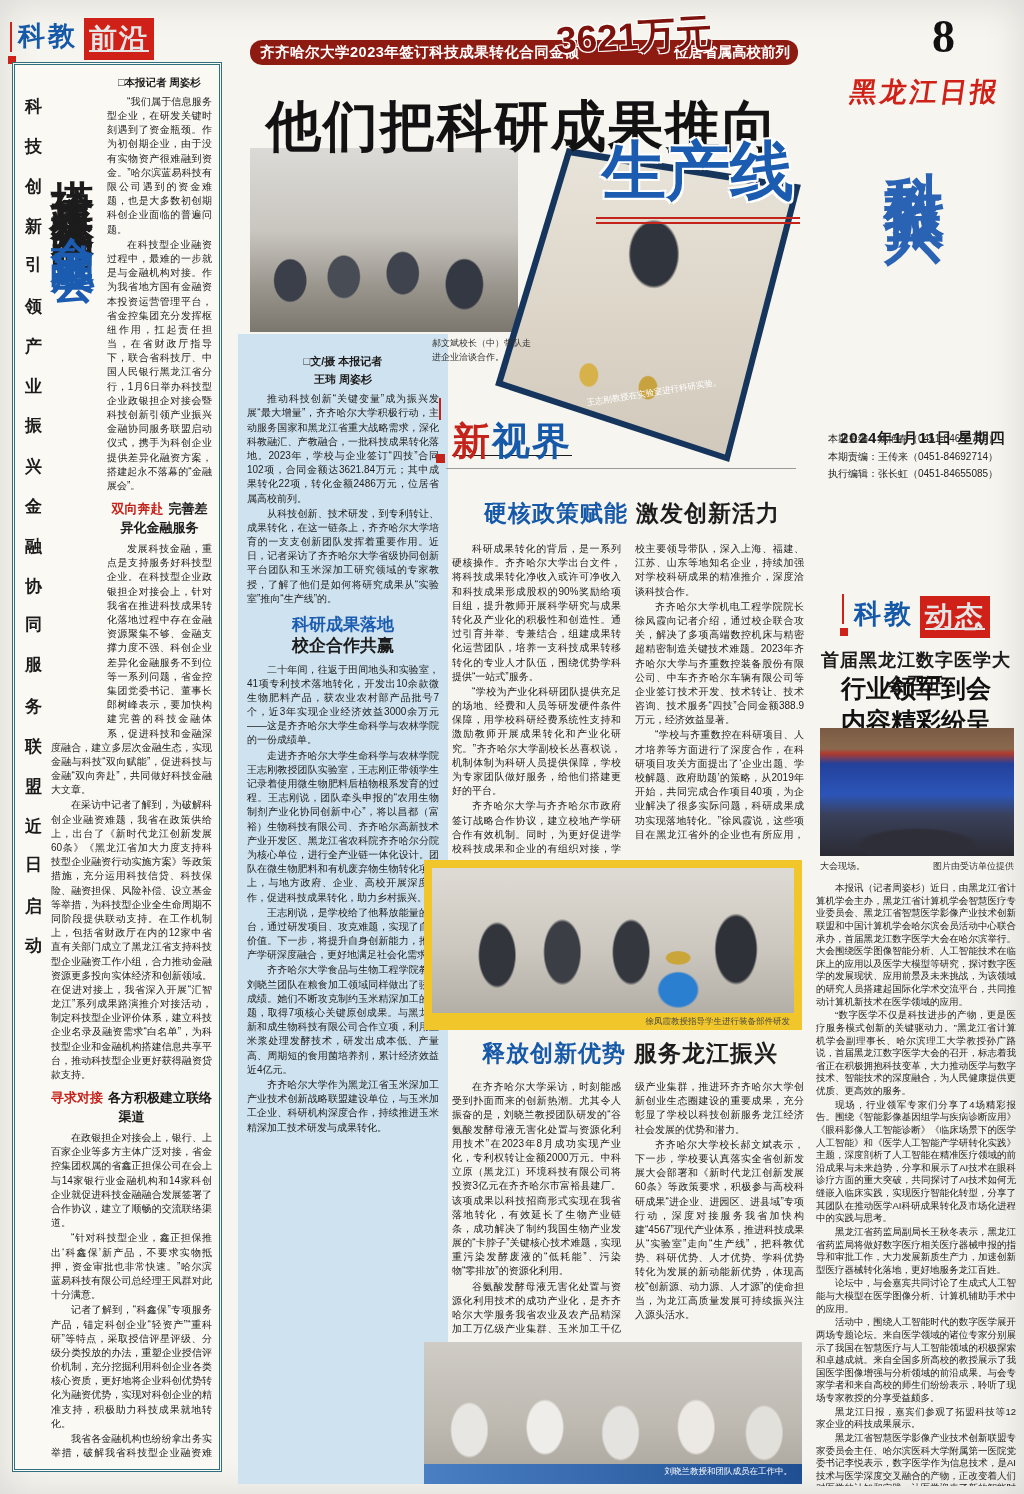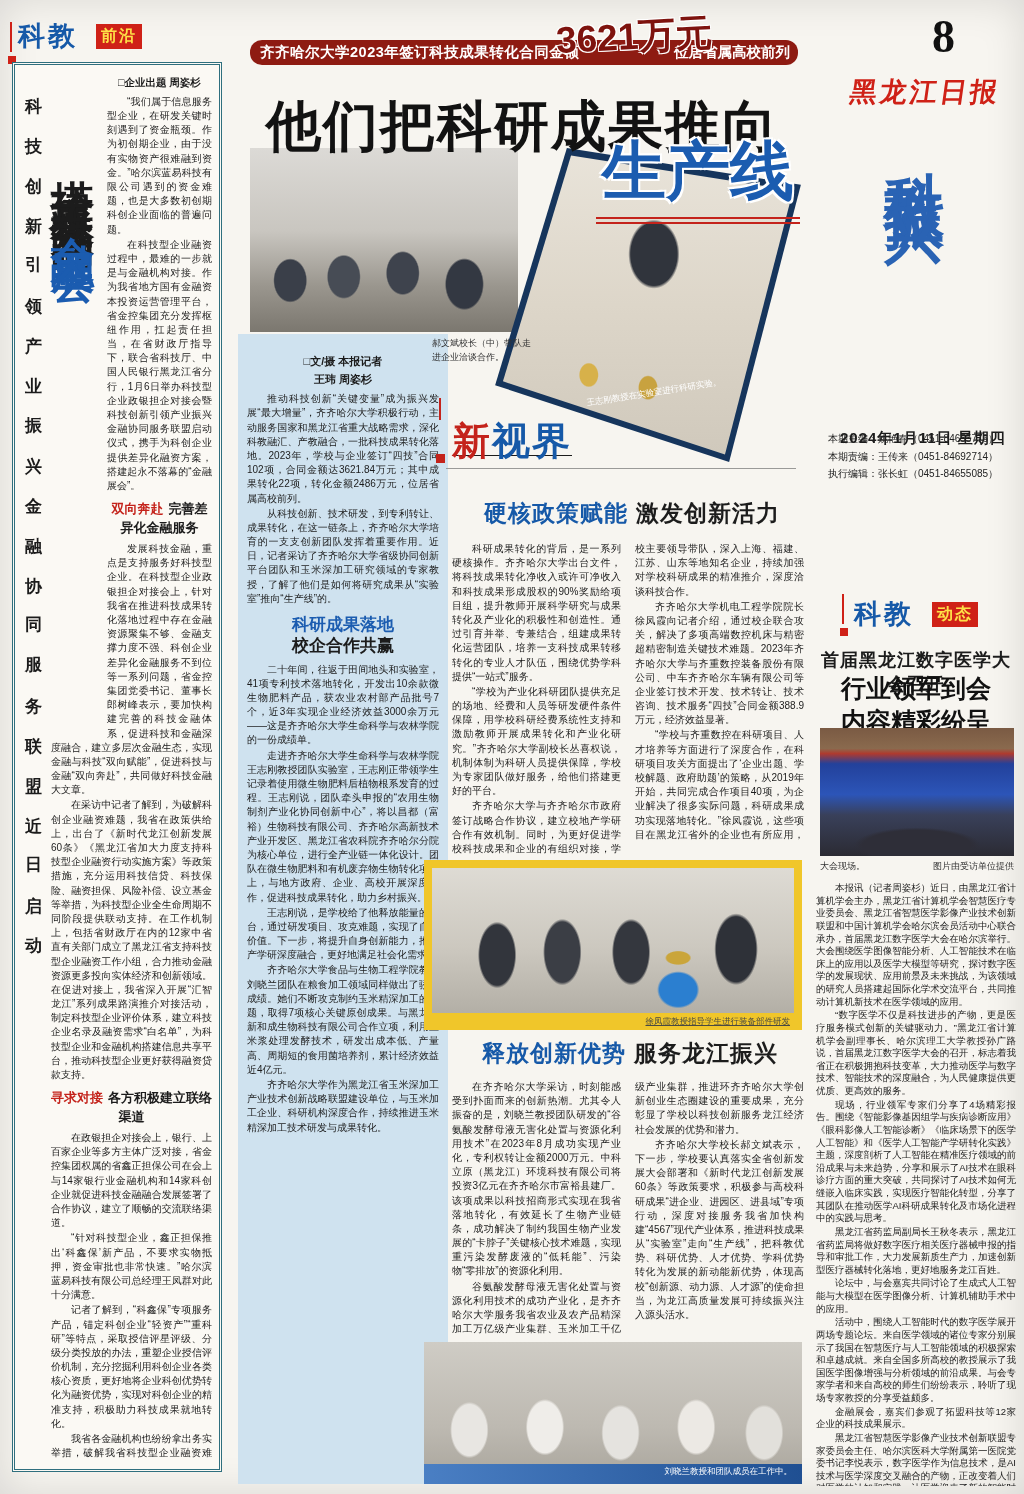--- a/index.html
+++ b/index.html
@@ -1,23 +1,23 @@
 <!DOCTYPE html>
 <html><head>
 <meta charset="utf-8">
 <style>
   html,body{margin:0;padding:0;background:#8f8d89;}
   .page{position:relative;width:1024px;height:1494px;background:#f7f5f0;overflow:hidden;
         font-family:"Liberation Sans","DejaVu Sans",sans-serif;color:#1c1c1c;
         box-shadow:inset 0 0 40px rgba(0,0,0,.12);}
   .p{margin:0 0 1px;text-indent:2em;text-align:justify;}
   
-  .sec-tag{position:absolute;display:flex;align-items:center;gap:18px;font-weight:bold;}
+  .sec-tag{position:absolute;display:flex;align-items:flex-start;gap:6px;font-weight:bold;}
   .sec-tag .t1{color:#1659a8;font-size:27px;letter-spacing:3px;}
-  .sec-tag .t2{background:#cf2117;color:#fde047;font-size:16px;padding:2px 5px;letter-spacing:2px;}
+  .sec-tag .t2{background:#cf2117;color:#e5e5e5;font-size:28px;padding:2px 5px;letter-spacing:2px;text-decoration:underline;}
   .tag-vline{position:absolute;width:2px;height:30px;background:#cf2117;}
   .tag-square{position:absolute;width:8px;height:8px;background:#cf2117;}
   
   #left-box{position:absolute;left:12px;top:62px;width:210px;height:1410px;border:3px double #2f6f7e;
             background:#fbf9f4;box-sizing:border-box;padding:8px 7px 8px 36px;overflow:hidden;}
   #left-kicker{position:absolute;left:7px;top:18px;height:1370px;writing-mode:vertical-rl;
                font-weight:bold;font-size:17px;letter-spacing:40px;color:#1b1b1b;}
   #left-headline{position:absolute;left:36px;top:80px;writing-mode:vertical-rl;line-height:1;
                  font-weight:900;font-size:44px;letter-spacing:8px;}
   #left-headline .blue{color:#1b5cb0;}
@@ -75,21 +75,21 @@
           padding:8px 8px 17px;z-index:2;}
   #photo3 .inner{width:100%;height:100%;
           background:
             radial-gradient(ellipse 30px 52px at 18% 60%,#32353c 0 58%,transparent 64%),
             radial-gradient(ellipse 30px 52px at 36% 58%,#3b3e45 0 58%,transparent 64%),
             radial-gradient(ellipse 30px 52px at 55% 58%,#34373e 0 58%,transparent 64%),
             radial-gradient(ellipse 34px 56px at 84% 56%,#2e3138 0 58%,transparent 64%),
             radial-gradient(ellipse 34px 30px at 68% 84%,#2b7fd0 0 55%,transparent 62%),
             radial-gradient(ellipse 22px 12px at 68% 62%,#caa53a 0 52%,transparent 60%),
             linear-gradient(180deg,#dedbd4 0%,#ccc8bf 55%,#b3afa6 100%);}
-  #photo3-caption{position:absolute;right:12px;bottom:2px;font-size:8.5px;color:#4a4a42;text-decoration:underline;}
+  #photo3-caption{position:absolute;right:12px;bottom:2px;font-size:8.5px;color:#4a4a42;}
   #photo4{left:424px;top:1342px;width:378px;height:142px;z-index:2;
           background:
             radial-gradient(ellipse 30px 44px at 12% 62%,#e8e6e2 0 58%,transparent 64%),
             radial-gradient(ellipse 30px 44px at 32% 60%,#efede9 0 58%,transparent 64%),
             radial-gradient(ellipse 30px 44px at 52% 64%,#e5e3df 0 58%,transparent 64%),
             radial-gradient(ellipse 30px 44px at 72% 60%,#ece9e4 0 58%,transparent 64%),
             radial-gradient(ellipse 30px 44px at 90% 64%,#e2e0db 0 58%,transparent 64%),
             linear-gradient(180deg,#cfccc5 0%,#bdb9b1 60%,#a8a49b 100%);}
   #photo4 .band{position:absolute;left:0;right:0;bottom:0;height:20px;
           background:linear-gradient(90deg,#4a7fc4,#1f4f92);color:#fff;font-size:8.5px;
@@ -130,21 +130,21 @@
     <span class="t2">前沿</span>
   </div>
 
   <div id="left-box">
     <div id="left-kicker">科技创新引领产业振兴金融协同服务联盟近日启动</div>
     <div id="left-headline">
       <span>搭建永不落幕的</span><span class="blue">金融展会</span>
     </div>
     <div id="left-flow">
       <div class="hl-spacer"></div>
-      <p class="byline">□企业出题 周姿杉</p>
+      <p class="byline">□本报记者 周姿杉</p>
       <p class="p">“我们属于信息服务型企业，在研发关键时刻遇到了资金瓶颈。作为初创期企业，由于没有实物资产很难融到资金。”哈尔滨蓝易科技有限公司遇到的资金难题，也是大多数初创期科创企业面临的普遍问题。</p>
       <p class="p">在科技型企业融资过程中，最难的一步就是与金融机构对接。作为我省地方国有金融资本投资运营管理平台，省金控集团充分发挥枢纽作用，扛起责任担当，在省财政厅指导下，联合省科技厅、中国人民银行黑龙江省分行，1月6日举办科技型企业政银担企对接会暨科技创新引领产业振兴金融协同服务联盟启动仪式，携手为科创企业提供差异化融资方案，搭建起永不落幕的“金融展会”。</p>
       <p class="subhead"><span class="lead-red">双向奔赴</span><span>完善差异化金融服务</span></p>
       <p class="p">发展科技金融，重点是支持服务好科技型企业。在科技型企业政银担企对接会上，针对我省在推进科技成果转化落地过程中存在金融资源聚集不够、金融支撑力度不强、科创企业差异化金融服务不到位等一系列问题，省金控集团党委书记、董事长郎树峰表示，要加快构建完善的科技金融体系，促进科技和金融深度融合，建立多层次金融生态，实现金融与科技“双向赋能”，促进科技与金融“双向奔赴”，共同做好科技金融大文章。</p>
       <p class="p">在采访中记者了解到，为破解科创企业融资难题，我省在政策供给上，出台了《新时代龙江创新发展60条》《黑龙江省加大力度支持科技型企业融资行动实施方案》等政策措施，充分运用科技信贷、科技保险、融资担保、风险补偿、设立基金等举措，为科技型企业全生命周期不同阶段提供联动支持。在工作机制上，包括省财政厅在内的12家中省直有关部门成立了黑龙江省支持科技型企业融资工作小组，合力推动金融资源更多投向实体经济和创新领域。在促进对接上，我省深入开展“汇智龙江”系列成果路演推介对接活动，制定科技型企业评价体系，建立科技企业名录及融资需求“白名单”，为科技型企业和金融机构搭建信息共享平台，推动科技型企业更好获得融资贷款支持。</p>
       <p class="subhead"><span class="lead-red">寻求对接</span><span>各方积极建立联络渠道</span></p>
       <p class="p">在政银担企对接会上，银行、上百家企业等多方主体广泛对接，省金控集团权属的省鑫正担保公司在会上与14家银行业金融机构和14家科创企业就促进科技金融融合发展签署了合作协议，建立了顺畅的交流联络渠道。</p>
       <p class="p">“针对科技型企业，鑫正担保推出‘科鑫保’新产品，不要求实物抵押，资金审批也非常快速。”哈尔滨蓝易科技有限公司总经理王凤群对此十分满意。</p>
       <p class="p">记者了解到，“科鑫保”专项服务产品，锚定科创企业“轻资产”“重科研”等特点，采取授信评星评级、分级分类投放的办法，重塑企业授信评价机制，充分挖掘利用科创企业各类核心资质，更好地将企业科创优势转化为融资优势，实现对科创企业的精准支持，积极助力科技成果就地转化。</p>
       <p class="p">我省各金融机构也纷纷拿出务实举措，破解我省科技型企业融资难题。省农信社单独设立了专门服务科创企业的科技支行，工商银行省分行、兴业银行哈分行和哈尔滨银行总行开发设计了支持科创企业发展专项信贷产品，邮储银行省分行还举办了多场科技成果转化专题路演活动。</p>
@@ -252,17 +252,17 @@
     <span>图片由受访单位提供</span>
   </div>
 
   <div id="right-body">
     <p class="p">本报讯（记者周姿杉）近日，由黑龙江省计算机学会主办，黑龙江省计算机学会智慧医疗专业委员会、黑龙江省智慧医学影像产业技术创新联盟和中国计算机学会哈尔滨会员活动中心联合承办，首届黑龙江数字医学大会在哈尔滨举行。大会围绕医学图像智能分析、人工智能技术在临床上的应用以及医学大模型等研究，探讨数字医学的发展现状、应用前景及未来挑战，为该领域的研究人员搭建起国际化学术交流平台，共同推动计算机新技术在医学领域的应用。</p>
     <p class="p">“数字医学不仅是科技进步的产物，更是医疗服务模式创新的关键驱动力。”黑龙江省计算机学会副理事长、哈尔滨理工大学教授孙广路说，首届黑龙江数字医学大会的召开，标志着我省正在积极拥抱科技变革，大力推动医学与数字技术、智能技术的深度融合，为人民健康提供更优质、更高效的服务。</p>
     <p class="p">现场，行业领军专家们分享了4场精彩报告。围绕《智能影像基因组学与疾病诊断应用》《眼科影像人工智能诊断》《临床场景下的医学人工智能》和《医学人工智能产学研转化实践》主题，深度剖析了人工智能在精准医疗领域的前沿成果与未来趋势，分享和展示了AI技术在眼科诊疗方面的重大突破，共同探讨了AI技术如何无缝嵌入临床实践，实现医疗智能化转型，分享了其团队在推动医学AI科研成果转化及市场化进程中的实践与思考。</p>
     <p class="p">黑龙江省药监局副局长王秋冬表示，黑龙江省药监局将做好数字医疗相关医疗器械申报的指导和审批工作，大力发展新质生产力，加速创新型医疗器械转化落地，更好地服务龙江百姓。</p>
     <p class="p">论坛中，与会嘉宾共同讨论了生成式人工智能与大模型在医学图像分析、计算机辅助手术中的应用。</p>
     <p class="p">活动中，围绕人工智能时代的数字医学展开两场专题论坛。来自医学领域的诸位专家分别展示了我国在智慧医疗与人工智能领域的积极探索和卓越成就。来自全国多所高校的教授展示了我国医学图像增强与分析领域的前沿成果。与会专家学者和来自高校的师生们纷纷表示，聆听了现场专家教授的分享受益颇多。</p>
-    <p class="p">金融展会，嘉宾们参观了拓盟科技等12家企业的科技成果展示。</p>
+    <p class="p">黑龙江日报，嘉宾们参观了拓盟科技等12家企业的科技成果展示。</p>
     <p class="p">黑龙江省智慧医学影像产业技术创新联盟专家委员会主任、哈尔滨医科大学附属第一医院党委书记李悦表示，数字医学作为信息技术，是AI技术与医学深度交叉融合的产物，正改变着人们对医学的认知和实践，让医学迎来了新的智能时代。黑龙江省智慧医学影像产业技术创新联盟为大家提供了一个数字技术与医学深度融合交叉的学术平台，促进领域内专家学者们共同推动数字医学的技术创新和成果转化，更好地为广大人民群众健康保驾护航。</p>
   </div>
 
 </div>
 
 </body></html>

